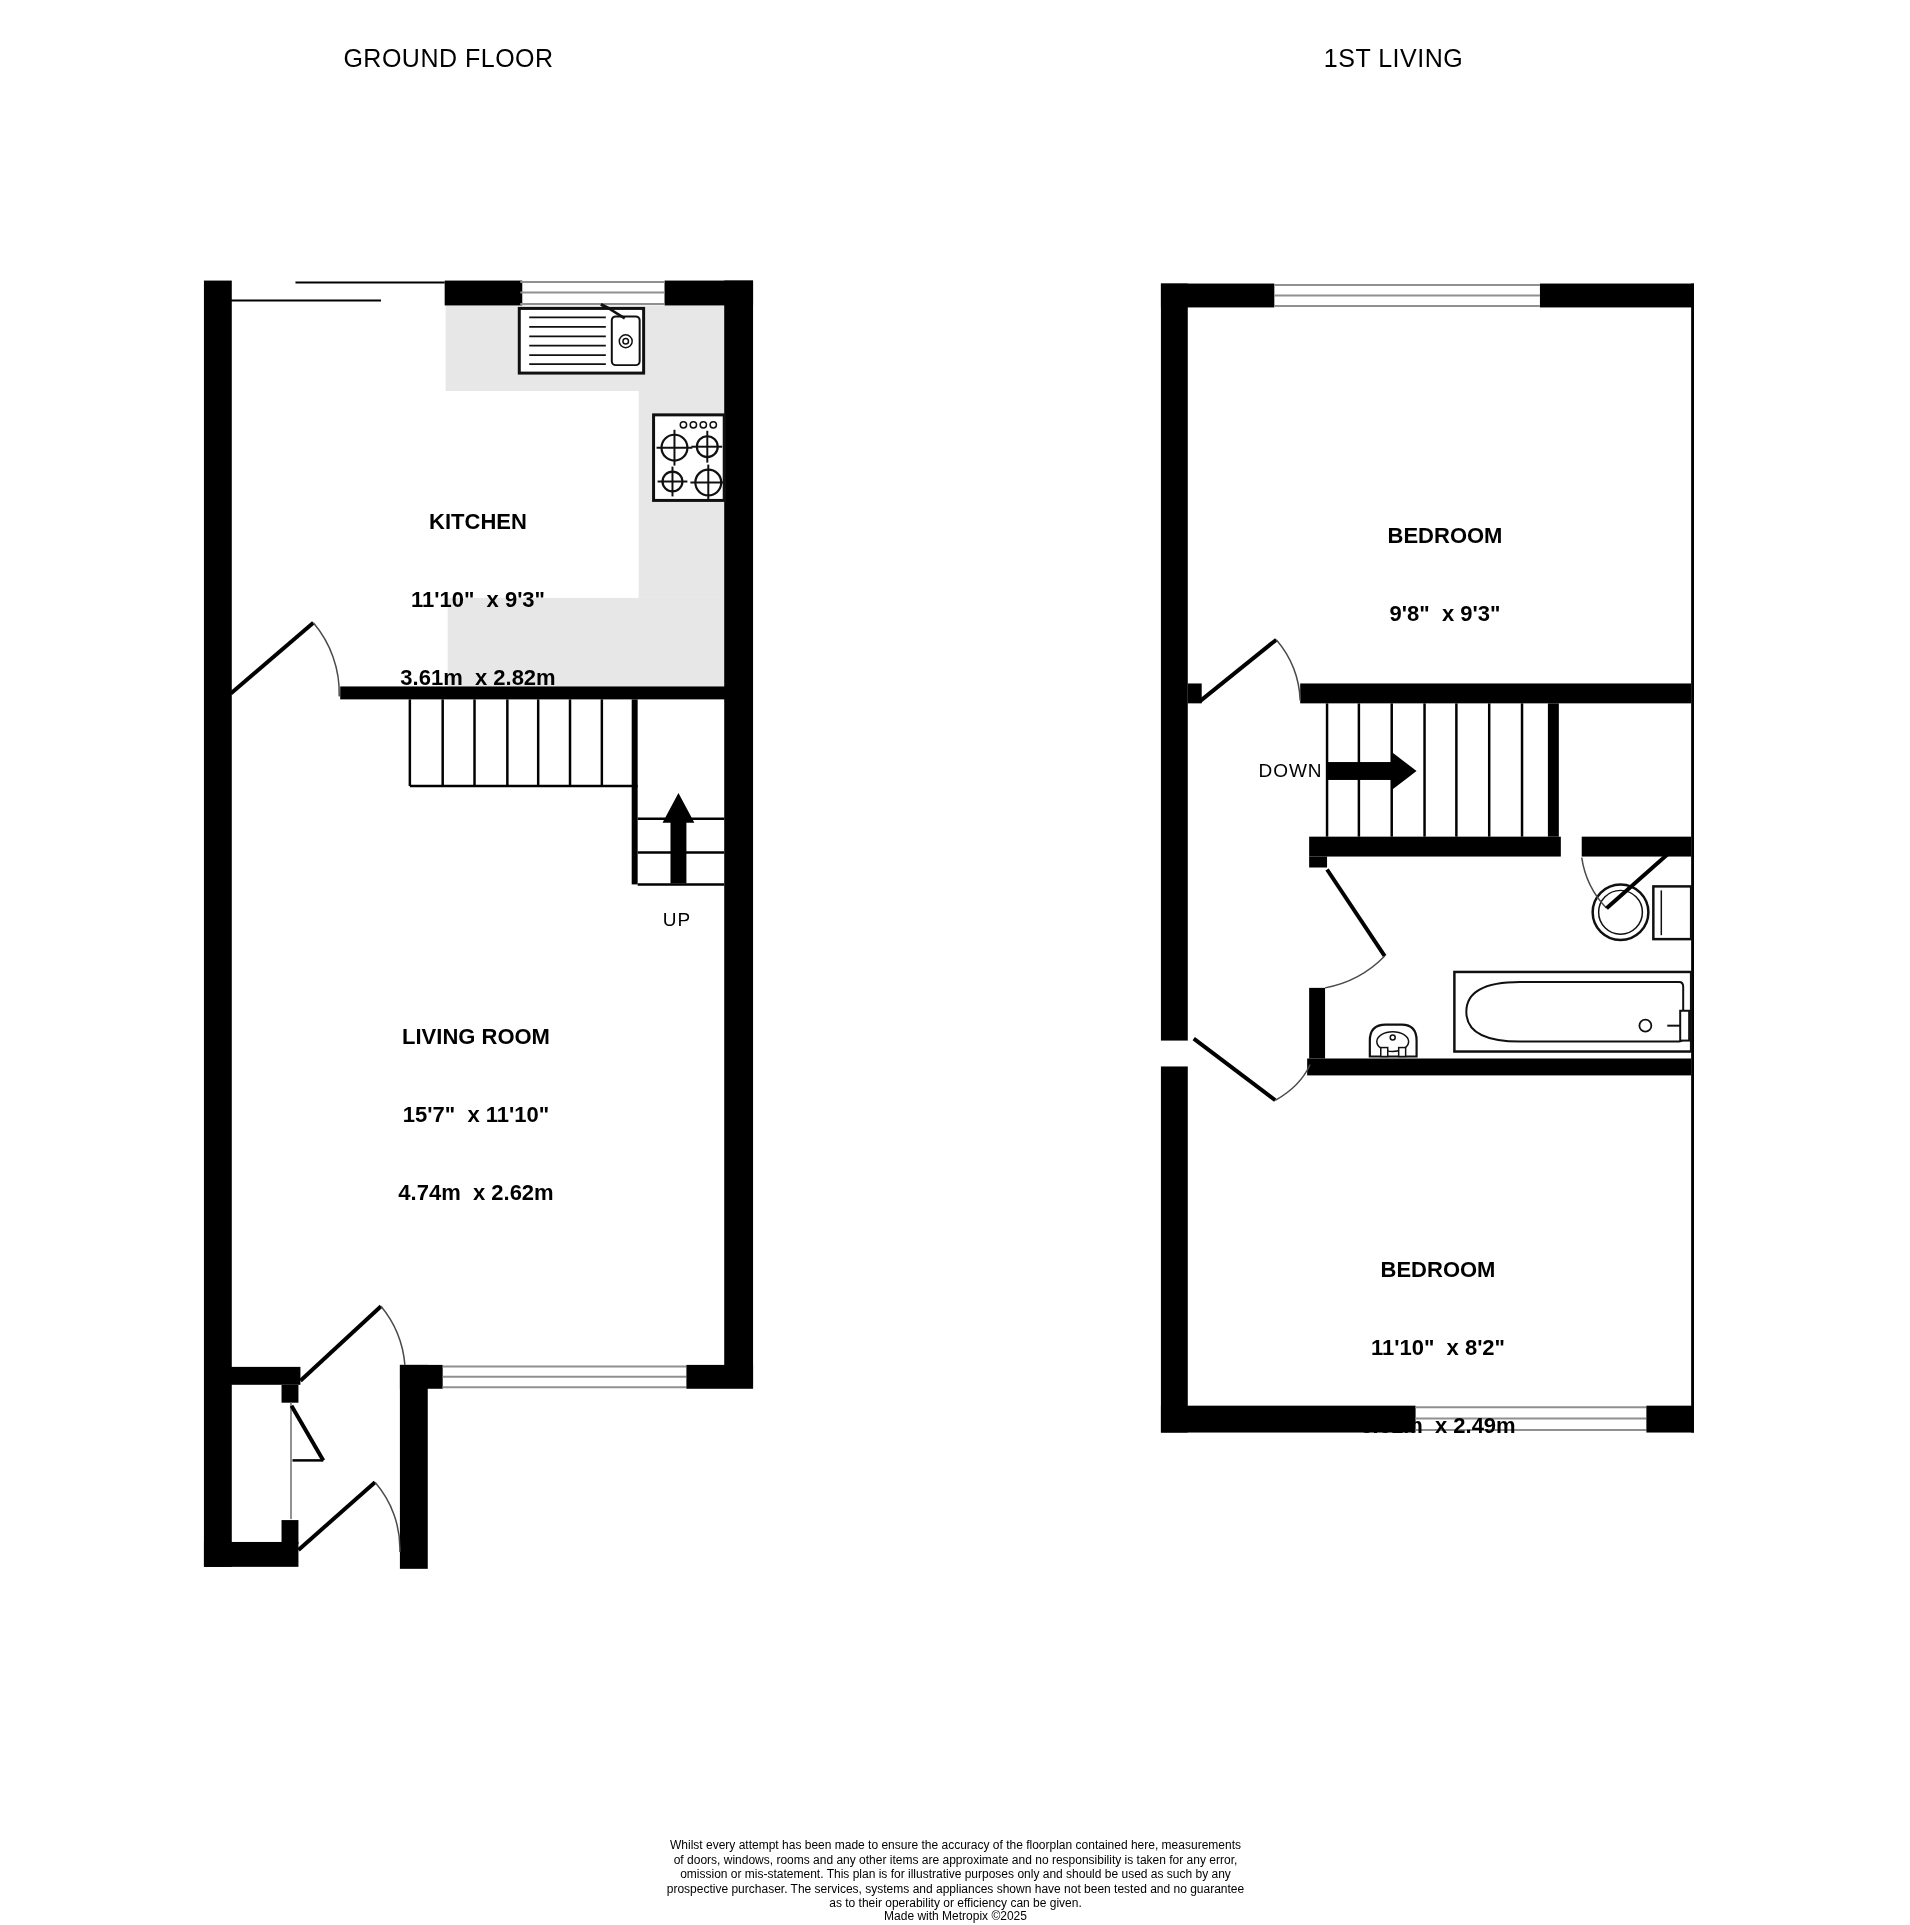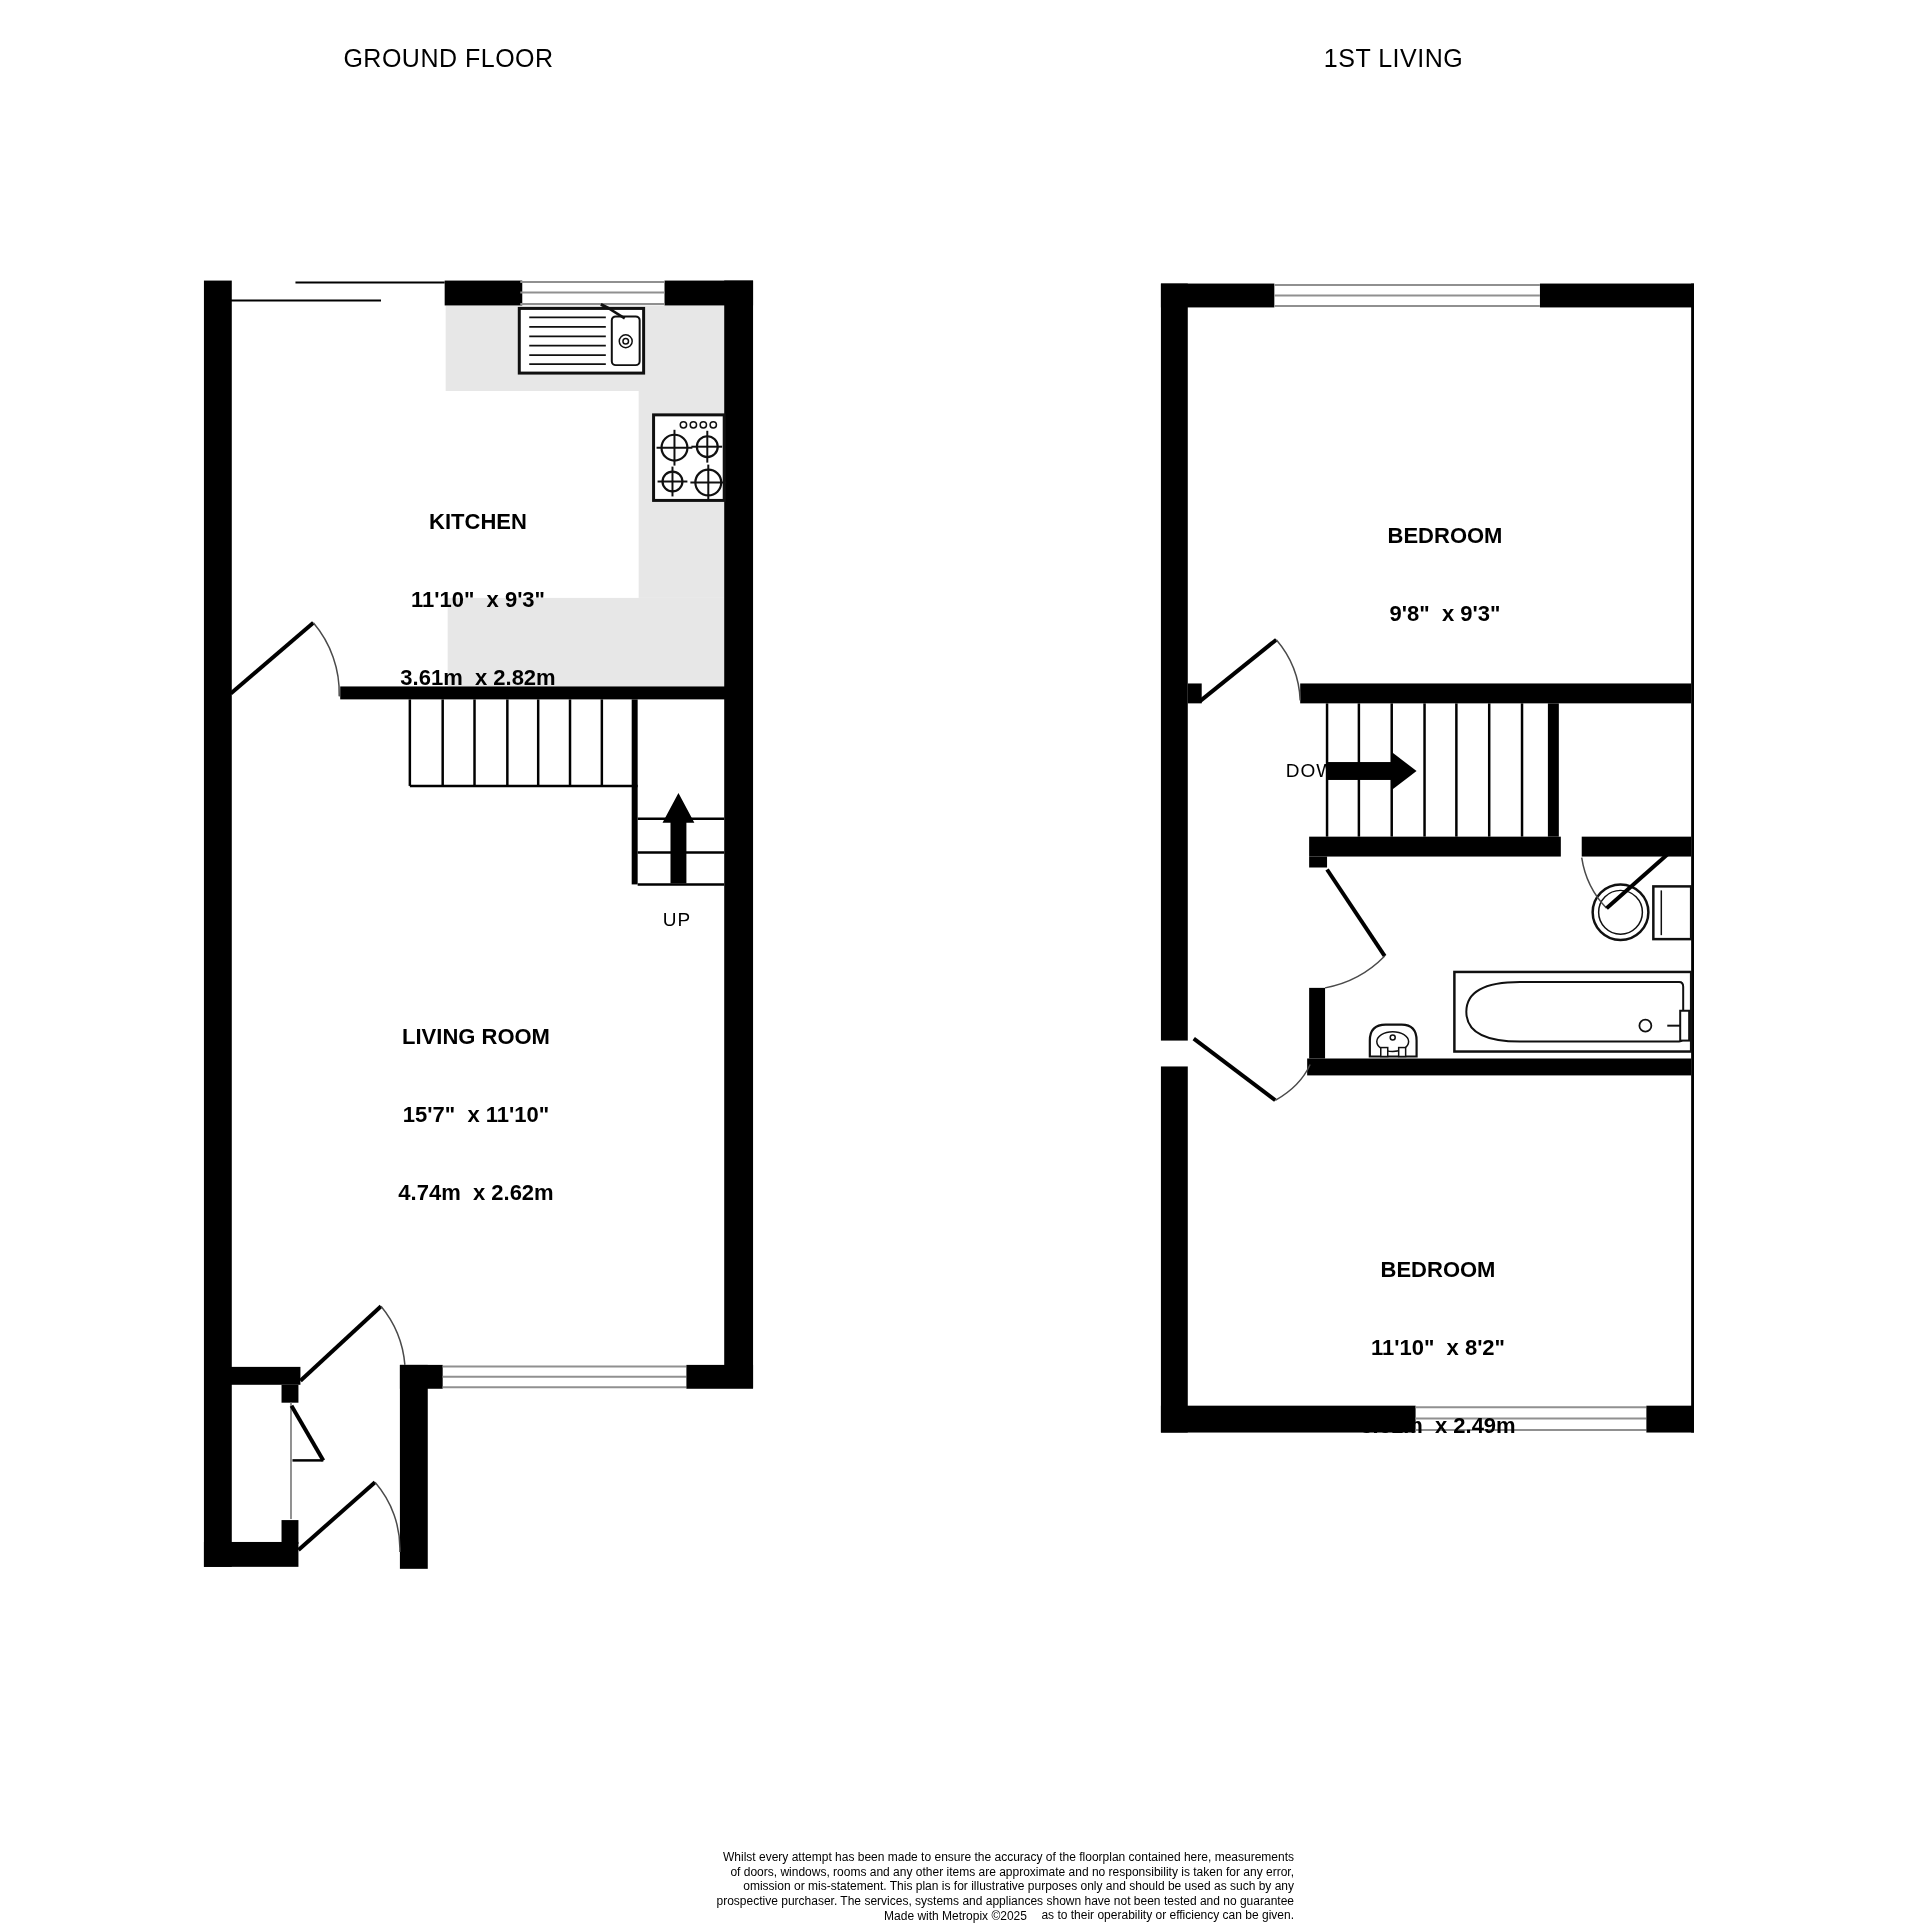--- a/index.html
+++ b/index.html
@@ -18,21 +18,21 @@
   .fx{stroke:#101010;fill:#fff;}
   .fxn{stroke:#101010;fill:none;}
   .sw3{stroke-width:3;} .sw25{stroke-width:2.5;} .sw22{stroke-width:2.2;}
   .sw2{stroke-width:2;} .sw18{stroke-width:1.8;} .sw15{stroke-width:1.5;}
   .arrow{fill:var(--wall,#000);stroke:none;}
   
   .abs{position:absolute;}
   .title{font-size:25px;letter-spacing:0.5px;white-space:pre;text-align:center;}
   .room{font-weight:bold;font-size:22px;line-height:26px;text-align:center;white-space:pre;}
   .stairlbl{font-size:19px;letter-spacing:1px;white-space:pre;text-align:center;}
-  .disc{font-size:12px;line-height:14.5px;text-align:right;white-space:pre-line;margin-top:12px;}
+  .disc{font-size:12px;line-height:14.5px;text-align:center;white-space:pre-line;}
   .credit{font-size:12px;text-align:center;white-space:pre;}
 </style>
 </head>
 <body>
 
 <div class="page">
 
   <svg class="plan" width="1910" height="1925" viewBox="0 0 1920 1935">
 
     <g>
@@ -269,21 +269,21 @@
     <span style="display:block">2.95m  x 2.82m</span>
   </div>
 
   <div class="abs room" style="left:1239px;top:1205px;width:398px;">
     <span style="display:block">BEDROOM</span>
     <span style="display:block">11'10"  x 8'2"</span>
     <span style="display:block">3.61m  x 2.49m</span>
   </div>
 
   <div class="abs stairlbl" style="left:647px;top:909px;width:60px;">UP</div>
-  <div class="abs stairlbl" style="left:1231px;top:760px;width:119px;text-align:right;">DOWN</div>
+  <div class="abs stairlbl" style="left:1231px;top:760px;width:119px;">DOWN</div>
 
   <div class="abs disc" style="left:617px;top:1838px;width:677px;">Whilst every attempt has been made to ensure the accuracy of the floorplan contained here, measurements
 of doors, windows, rooms and any other items are approximate and no responsibility is taken for any error,
 omission or mis-statement. This plan is for illustrative purposes only and should be used as such by any
 prospective purchaser. The services, systems and appliances shown have not been tested and no guarantee
 as to their operability or efficiency can be given.</div>
   <div class="abs credit" style="left:617px;top:1909px;width:677px;">Made with Metropix ©2025</div>
 
 </div>
 

